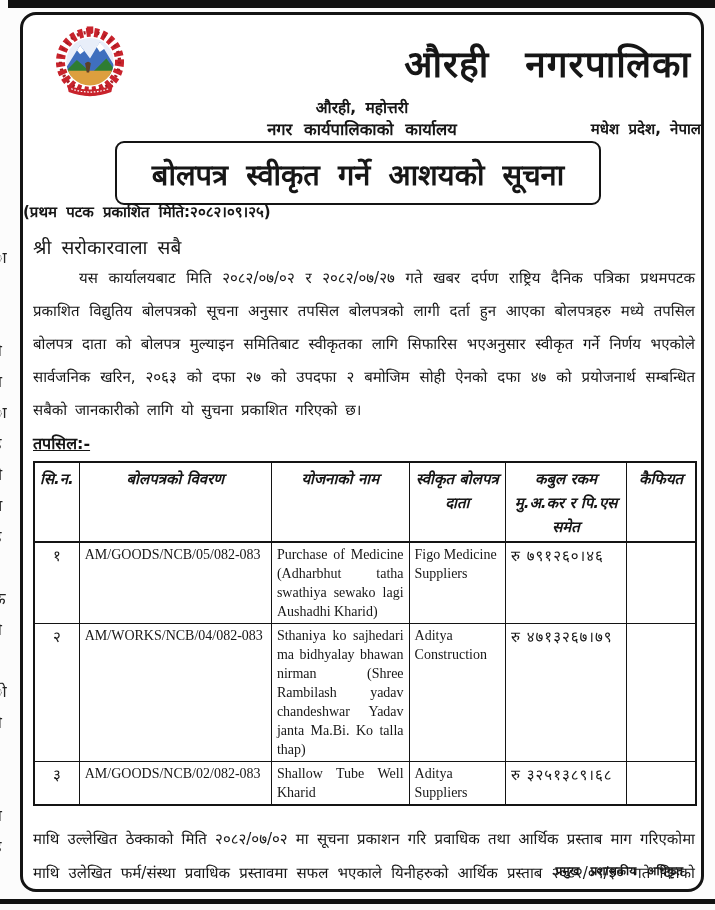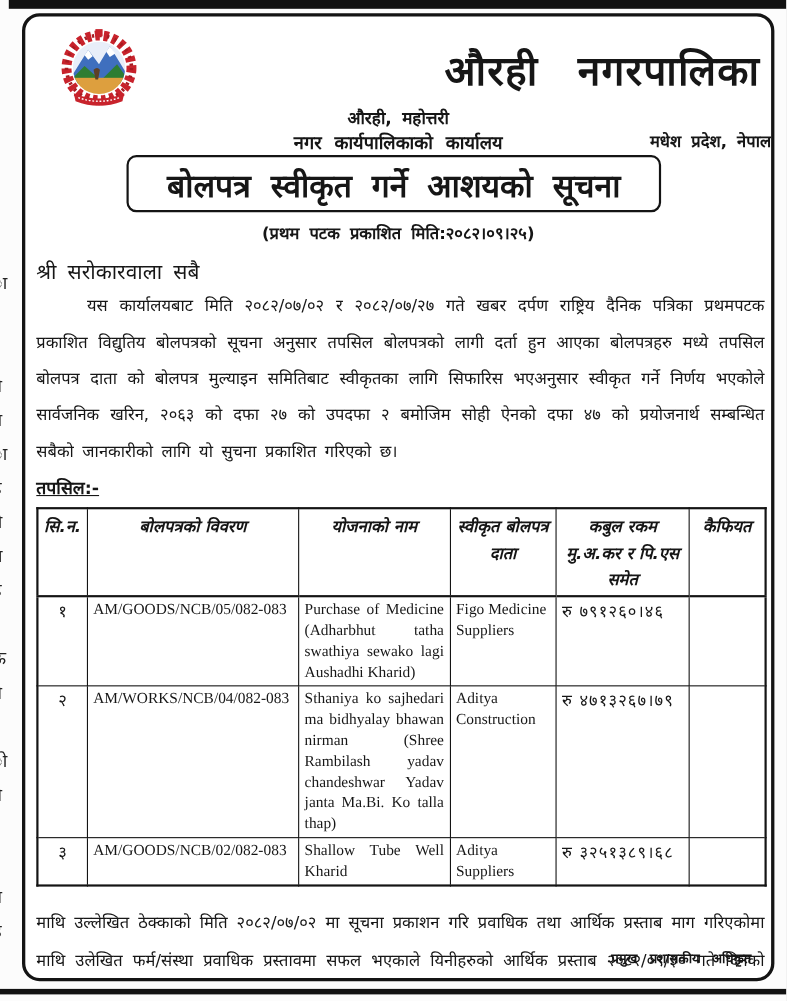--- a/index.html
+++ b/index.html
@@ -20,25 +20,25 @@
   .logo{position:absolute;left:26px;top:5px;width:82px;height:90px;}
   .m-name{position:absolute;top:2px;left:70px;right:10px;text-align:right;
     font-size:37px;font-weight:bold;word-spacing:22px;letter-spacing:1px;margin-top:20px;}
   .office{position:absolute;top:57px;left:0;right:0;text-align:center;
     font-size:16.5px;font-weight:bold;word-spacing:6px;margin-top:45px;}
   .addr{position:absolute;top:81px;left:0;right:0;text-align:center;
     font-size:15.5px;font-weight:bold;word-spacing:4px;}
   .prov{position:absolute;top:103px;left:0;right:0;text-align:right;
     font-size:15px;font-weight:bold;word-spacing:4px;}
   .title-box{
-    position:absolute;top:126px;left:92px;width:486px;height:52px;box-sizing:border-box;
+    position:absolute;top:126px;left:92px;width:486px;height:64px;box-sizing:border-box;
     border:2.5px solid #141414;border-radius:9px;display:flex;align-items:center;justify-content:center;
     font-size:29px;font-weight:bold;word-spacing:8px;background:#fff;
   }
-  .pub{position:absolute;top:186px;left:0;right:0;text-align:center;
+  .pub{position:absolute;top:186px;left:0;right:0;
     font-size:15px;font-weight:bold;word-spacing:4px;}
   .content{position:absolute;top:219px;left:10px;width:662px;}
   .salutation{font-size:19px;margin:0 0 2px 0;word-spacing:4px;}
   .para{font-size:15px;line-height:33px;text-align:justify;text-indent:46px;
     word-spacing:3px;margin:0;}
   .tapasil{display:inline-block;margin-top:5px;font-size:16px;font-weight:bold;
     text-decoration:underline;}
   table.tender{margin-top:7px;border-collapse:collapse;width:664px;border:2px solid #141414;}
   table.tender th,table.tender td{border:1px solid #141414;vertical-align:top;padding:2px 5px;}
   table.tender th{font-style:italic;font-weight:bold;font-size:15px;line-height:24px;

